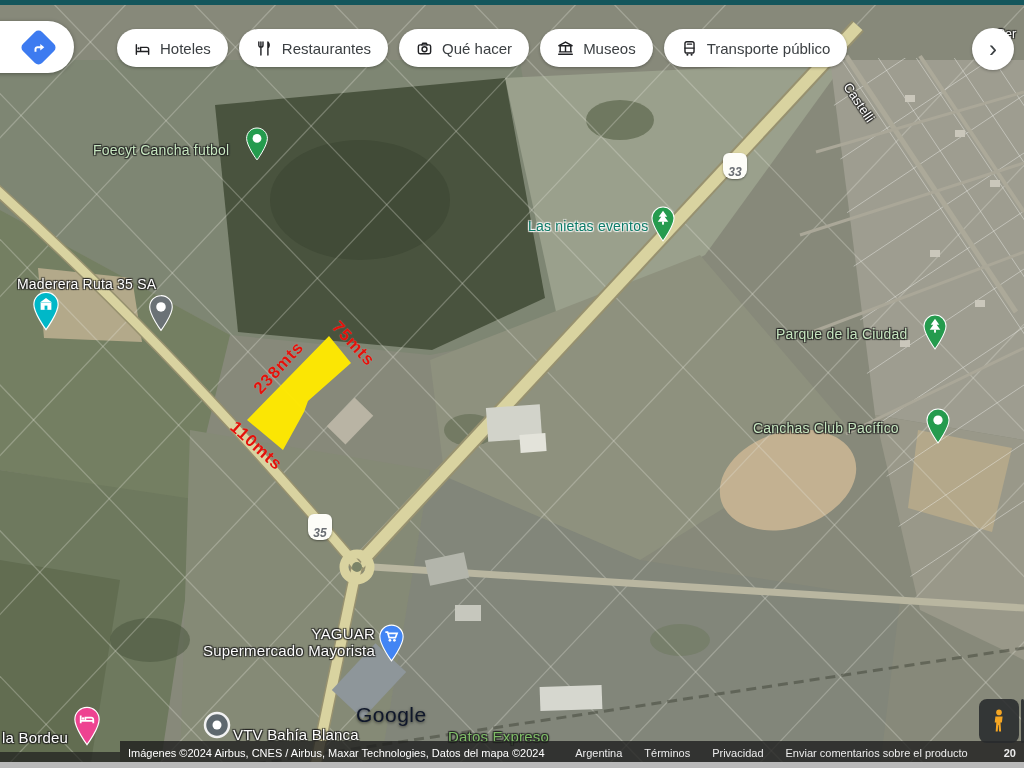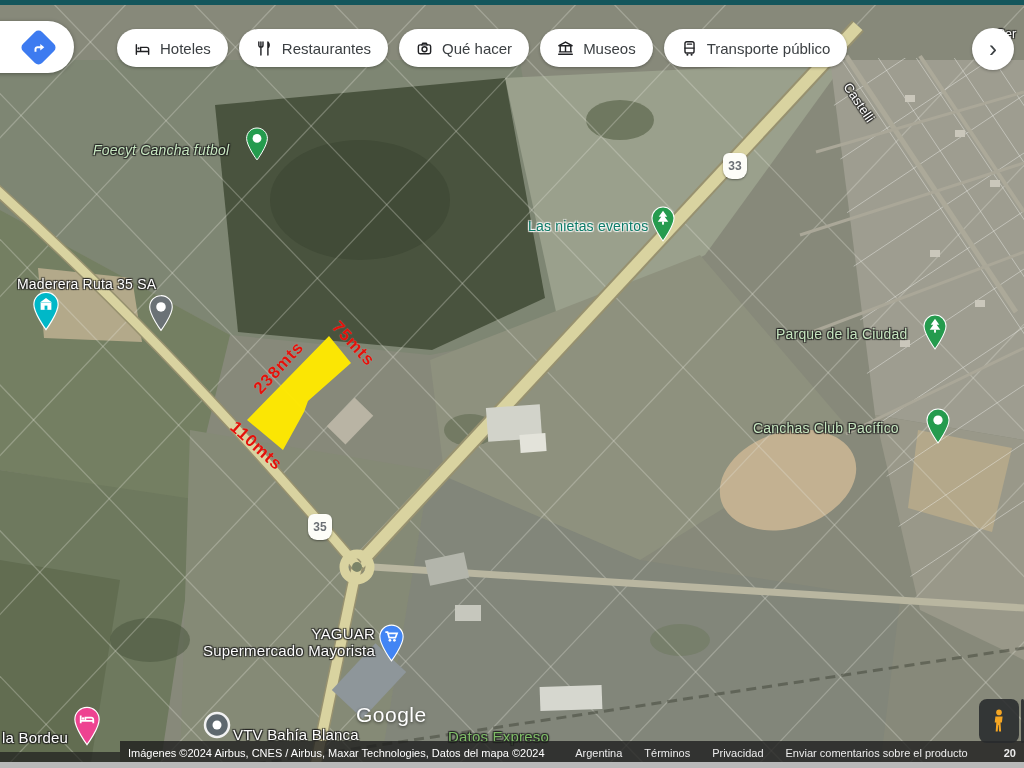--- a/index.html
+++ b/index.html
@@ -29,27 +29,27 @@
                            -1px 1px 1px rgba(30,30,30,.85), 1px 1px 1px rgba(30,30,30,.85); }
   .lbl-green { color:#c6e5bf; }
   .lbl-teal  { color:#0c7b68;
                text-shadow:-1px -1px 1px rgba(255,255,255,.85), 1px -1px 1px rgba(255,255,255,.85),
                            -1px 1px 1px rgba(255,255,255,.85), 1px 1px 1px rgba(255,255,255,.85); }
   .lbl-ferro { color:#7fbd67; font-size:15px; }
   .lbl-big { font-size:15px; }
   .pin { position:absolute; }
 
   .shield { position:absolute; width:24px; height:26px; background:#fdfdf8; border-radius:6px 6px 9px 9px;
-            box-shadow:0 1px 2px rgba(0,0,0,.4); display:flex; align-items:center; justify-content:center;
-            font-size:12px; color:#6b6f74; font-weight:700; }
+            box-shadow:0 1px 2px rgba(0,0,0,.4); display:flex; align-items:flex-end; justify-content:center;
+            font-size:12px; color:#6b6f74; font-weight:700;font-style:italic; }
 
   .dim { position:absolute; color:#e3120b; font-size:17px; font-weight:600; letter-spacing:1px;
          white-space:nowrap; text-shadow:0 0 1px rgba(255,255,255,.4); }
 
-  .google-mark { position:absolute; left:356px; top:703px; font-size:21px; font-weight:500; color:#ffffff;
+  .google-mark { position:absolute; left:356px; top:703px; font-size:21px; font-weight:500; color:#0f172a;
                  letter-spacing:.5px; text-shadow:0 1px 3px rgba(0,0,0,.6); }
 
   .attr-bar { position:absolute; left:120px; top:741px; width:904px; height:21px; background:rgba(28,28,28,.78);
               display:flex; align-items:center; justify-content:space-between; padding:3px 8px 0 8px; }
   .attr-strip-left { position:absolute; left:0; top:752px; width:120px; height:10px; background:rgba(28,28,28,.7); }
   .attr-left { font-size:11px; color:#fff; white-space:nowrap; }
   .attr-links { display:flex; gap:22px; align-items:center; }
   .attr-links span { font-size:11px; color:#ececec; white-space:nowrap; cursor:pointer; }
   .scale-partial { font-size:12px; color:#fff; font-weight:700; margin-left:14px; }
   .bottom-strip { position:absolute; left:0; top:762px; width:1024px; height:6px; background:#b9b9b9; }
@@ -162,21 +162,21 @@
         <rect x="955" y="130" width="10" height="7" fill="#cac7bb"></rect>
       <rect x="990" y="180" width="10" height="7" fill="#cac7bb"></rect>
         <rect x="930" y="250" width="10" height="7" fill="#cac7bb"></rect>
       <rect x="975" y="300" width="10" height="7" fill="#cac7bb"></rect>
         <rect x="900" y="340" width="10" height="7" fill="#cac7bb"></rect>
     </g>
 
     <polygon points="329,336 351,363 308,401 304,412 283,450 247,420" fill="#ffe900" opacity=".97"></polygon>
   </svg>
 
-  <div class="map-label lbl-green" style="left:93px; top:142px;font-style:italic;">Foecyt Cancha futbol</div>
+  <div class="map-label lbl-green" style="left:93px; top:142px;">Foecyt Cancha futbol</div>
   <svg class="pin" style="left:245px; top:127px;" width="24" height="34" viewBox="0 0 24 34">
     <path d="M12 1 C6.2 1 1.6 5.6 1.6 11.4 c0 7.6 10.4 21.6 10.4 21.6 s10.4-14 10.4-21.6 C22.4 5.6 17.8 1 12 1 Z" fill="#259b4e" stroke="#fff" stroke-width="1"></path>
     <circle cx="12" cy="11.4" r="4.4" fill="#fff"></circle>
   </svg>
 
   <div class="map-label lbl-teal" style="left:512px; top:218px;padding-left:16px;">Las nietas eventos</div>
   <svg class="pin" style="left:650px; top:206px;" width="26" height="36" viewBox="0 0 24 34">
     <path d="M12 1 C6.2 1 1.6 5.6 1.6 11.4 c0 7.6 10.4 21.6 10.4 21.6 s10.4-14 10.4-21.6 C22.4 5.6 17.8 1 12 1 Z" fill="#259b4e" stroke="#fff" stroke-width="1"></path>
     <path d="M12 4.6 l4 5.6 h-2.4 l3.4 4.6 H7 l3.4-4.6 H8 Z" fill="#fff"></path>
     <rect x="11.1" y="14.8" width="1.8" height="2.8" fill="#fff"></rect>

